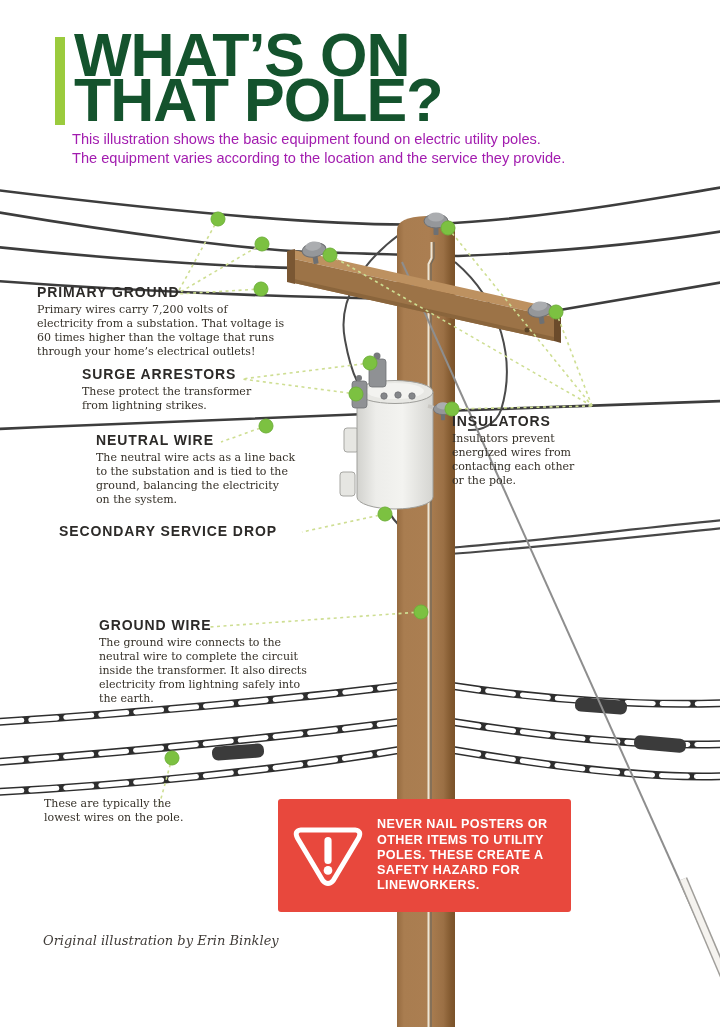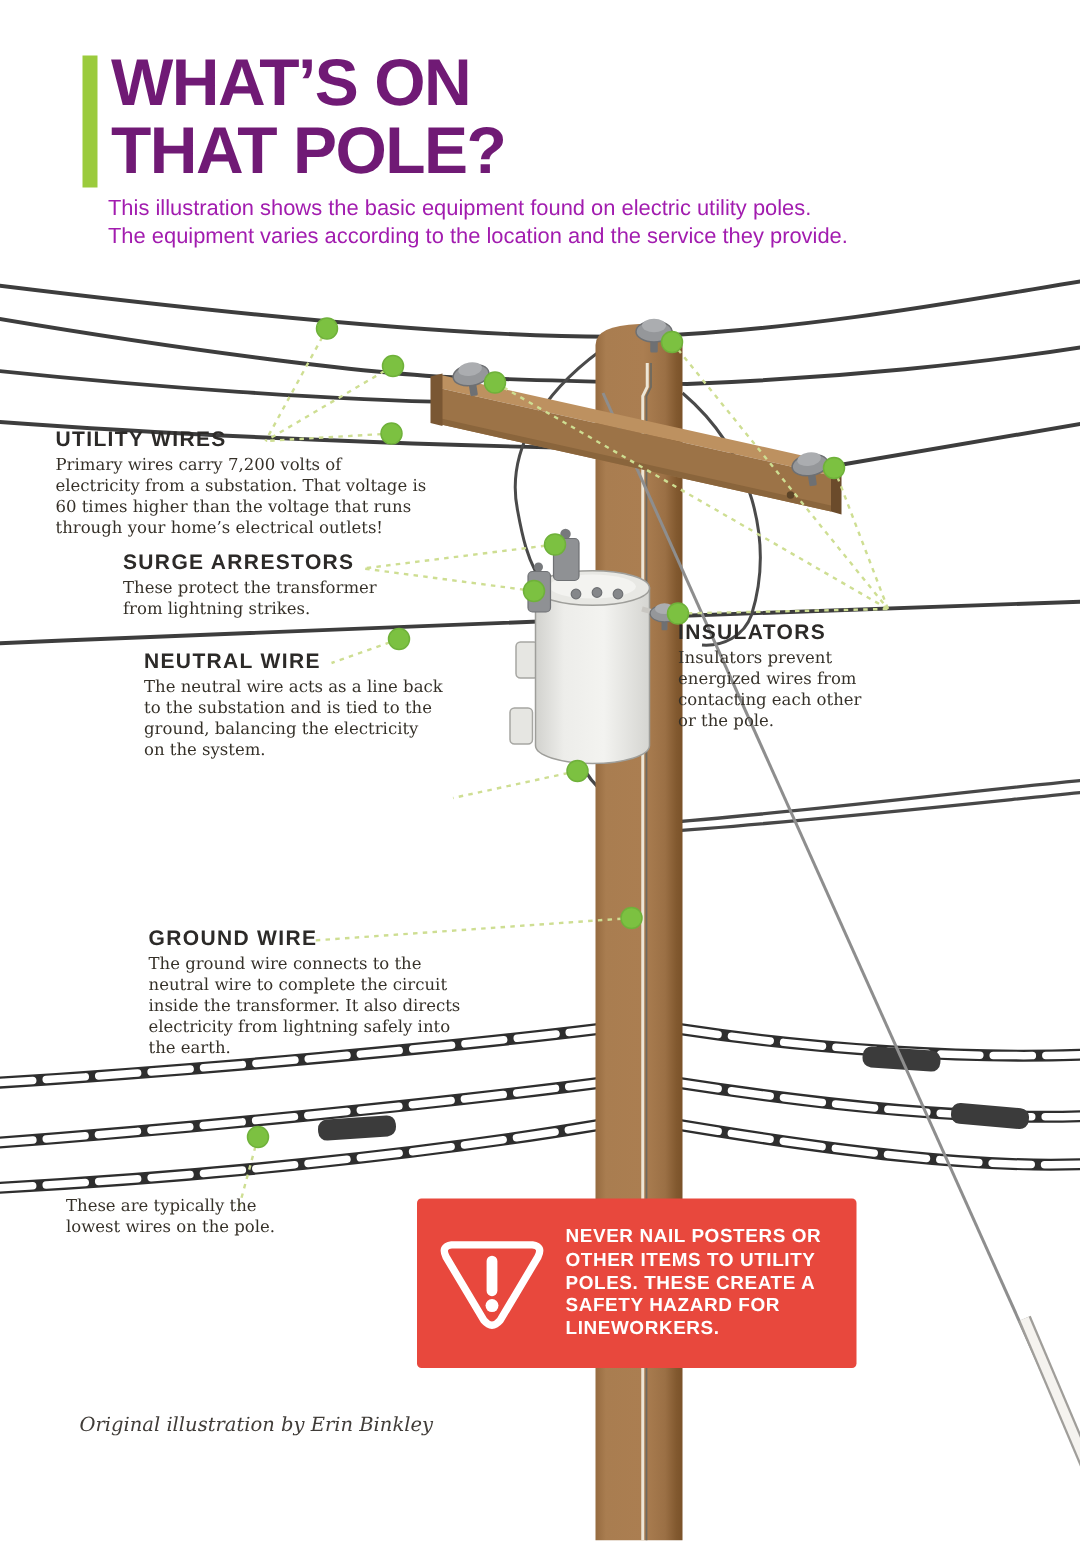--- a/index.html
+++ b/index.html
@@ -1,42 +1,42 @@
 <!DOCTYPE html>
 <html><head>
 <meta charset="utf-8">
 <style>
   html,body{margin:0;padding:0;background:#ffffff}
   .page{position:relative;width:720px;height:1027px;background:#ffffff;overflow:hidden;
         font-family:"Liberation Sans",sans-serif;color:#222}
   svg.illo{position:absolute;left:0;top:0;display:block}
   .accent-bar{position:absolute;left:55px;top:37px;width:10px;height:88px;background:#9BCB3D}
-  .title{position:absolute;left:74px;top:33px;margin:0;font-size:44px;line-height:45px;
-         font-weight:bold;letter-spacing:-1px;color:#701a75;white-space:pre-line}
+  .title{position:absolute;left:74px;top:33px;margin:0;font-size:61px;line-height:45px;
+         font-weight:bold;letter-spacing:-1px;color:#14532d;white-space:pre-line}
   .subtitle{position:absolute;left:72px;top:130px;margin:0;font-size:14.6px;line-height:18.5px;
             color:#a21caf;white-space:pre-line}
   .callout{position:absolute}
   .callout h2{margin:0;font-size:14px;font-weight:bold;letter-spacing:.9px;color:#2C2A28;
               line-height:1.12;white-space:pre-line}
   .callout p{margin:2px 0 0;font-family:"DejaVu Serif",serif;font-size:11px;line-height:14px;
              color:#353028;white-space:pre-line}
   #co-primary{left:37px;top:285px;width:340px}
   #co-surge{left:82px;top:367px;width:290px}
   #co-neutral{left:96px;top:433px;width:290px}
   #co-secondary{left:59px;top:524px;width:350px}
   #co-ground{left:99px;top:618px;width:310px}
   #co-insulators{left:452px;top:414px;width:212px;}
   #co-telephone{left:44px;top:795px;width:250px}
   .warning{position:absolute;left:262px;top:799px;width:293px;height:113px;background:#E8483D;
            border-radius:3px;display:flex;align-items:center;box-sizing:border-box;
            padding:10px 10px 10px 14px;gap:13px}
   .warning p{margin:0;color:#ffffff;font-size:12.6px;font-weight:bold;letter-spacing:.4px;
              line-height:15.2px;white-space:pre-line}
   .warning svg{flex:0 0 auto}
-  .credit{position:absolute;left:37px;top:927px;margin:16px;font-family:"DejaVu Serif",serif;
+  .credit{position:absolute;left:37px;top:927px;margin:6px;font-family:"DejaVu Serif",serif;
           font-style:italic;font-size:13px;color:#403C38}
 </style>
 </head>
 <body>
 
 <div class="page">
 
   <svg class="illo" width="720" height="1027" viewBox="0 0 720 1027">
     <defs>
       <linearGradient id="poleG" x1="0" y1="0" x2="1" y2="0">
@@ -196,39 +196,40 @@
     </g>
   </svg>
 
   <div class="accent-bar" style="background-color: rgb(155, 203, 61);"></div>
   <h1 class="title">WHAT’S ON
 THAT POLE?</h1>
   <p class="subtitle">This illustration shows the basic equipment found on electric utility poles.
 The equipment varies according to the location and the service they provide.</p>
 
   <div class="callout" id="co-primary">
-    <h2>UTILITY WIRES</h2>
+    <h2>PRIMARY GROUND</h2>
     <p>Primary wires carry 7,200 volts of
 electricity from a substation. That voltage is
 60 times higher than the voltage that runs
 through your home’s electrical outlets!</p>
   </div>
   <div class="callout" id="co-surge">
     <h2>SURGE ARRESTORS</h2>
     <p>These protect the transformer
 from lightning strikes.</p>
   </div>
   <div class="callout" id="co-neutral">
     <h2>NEUTRAL WIRE</h2>
     <p>The neutral wire acts as a line back
 to the substation and is tied to the
 ground, balancing the electricity
 on the system.</p>
   </div>
   <div class="callout" id="co-secondary">
+    <h2>SECONDARY SERVICE DROP</h2>
   </div>
   <div class="callout" id="co-ground">
     <h2>GROUND WIRE</h2>
     <p>The ground wire connects to the
 neutral wire to complete the circuit
 inside the transformer. It also directs
 electricity from lightning safely into
 the earth.</p>
   </div>
   <div class="callout" id="co-insulators">

